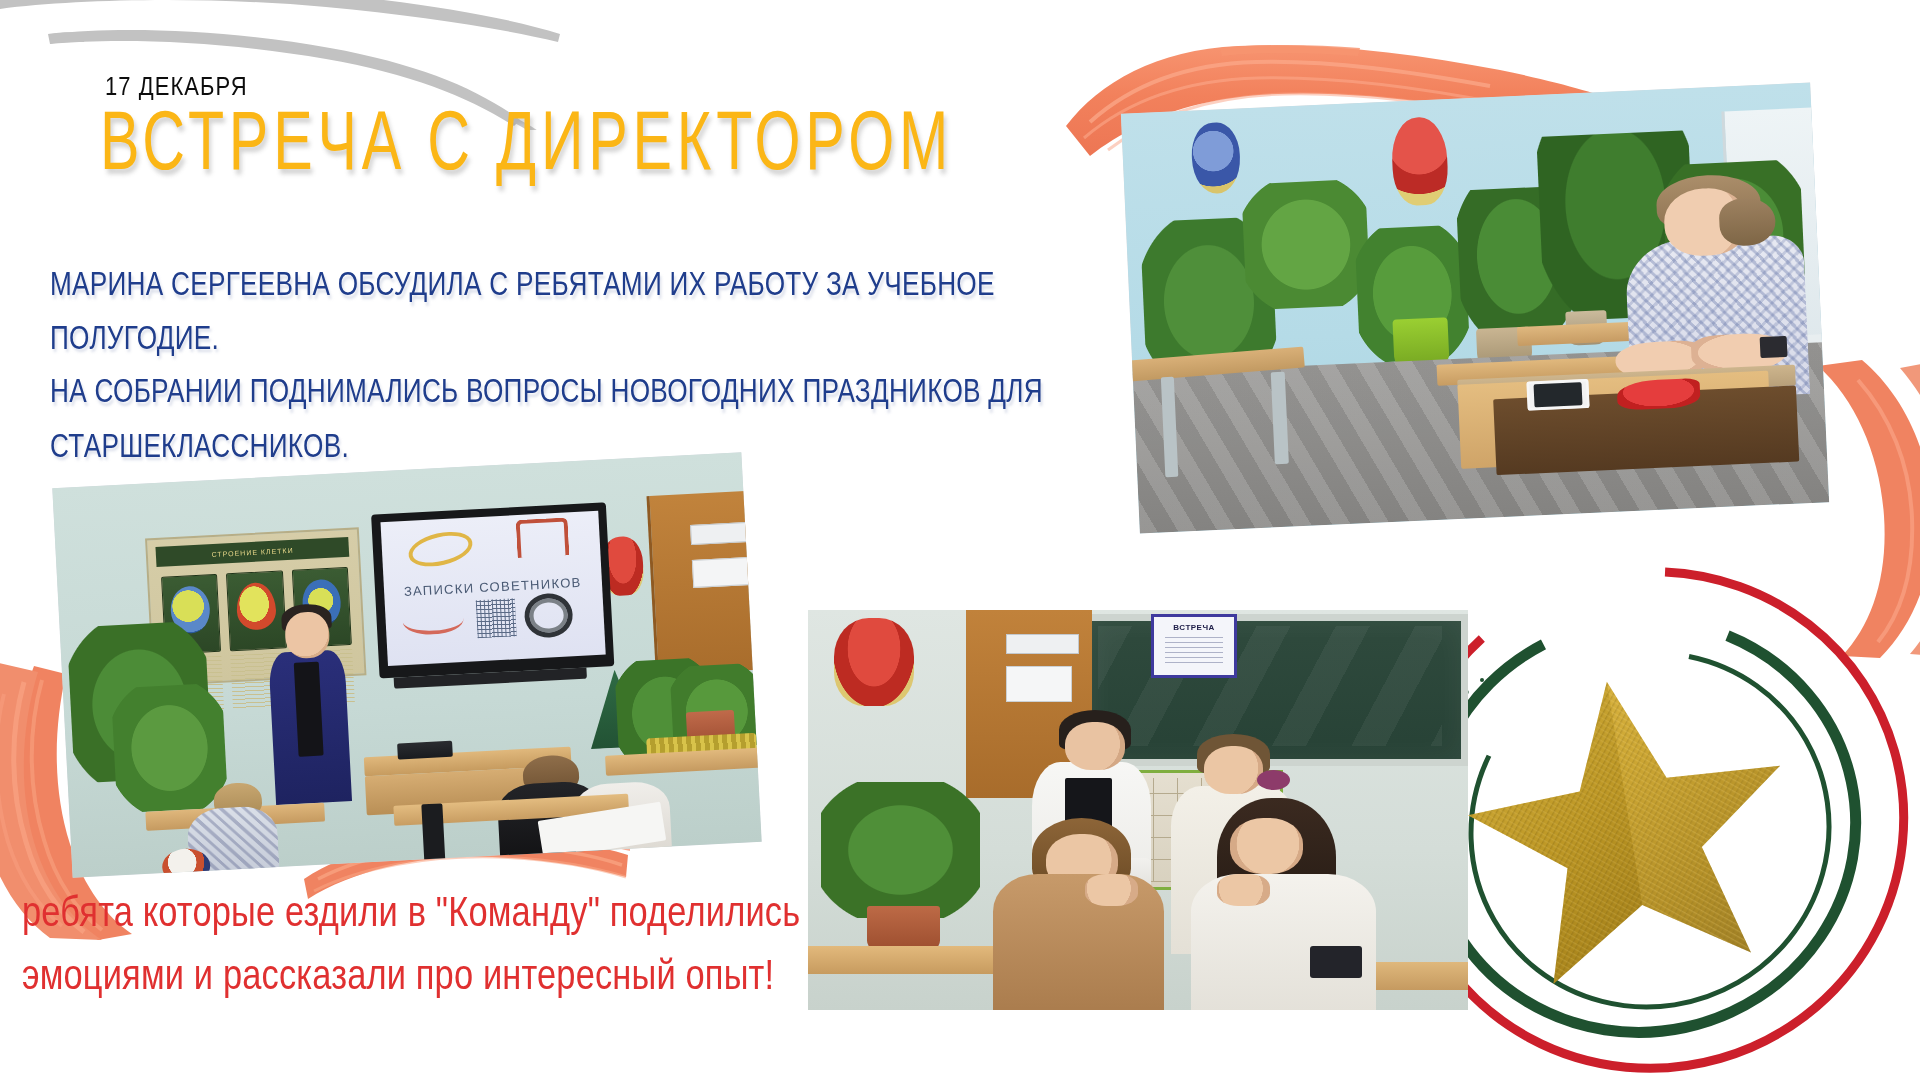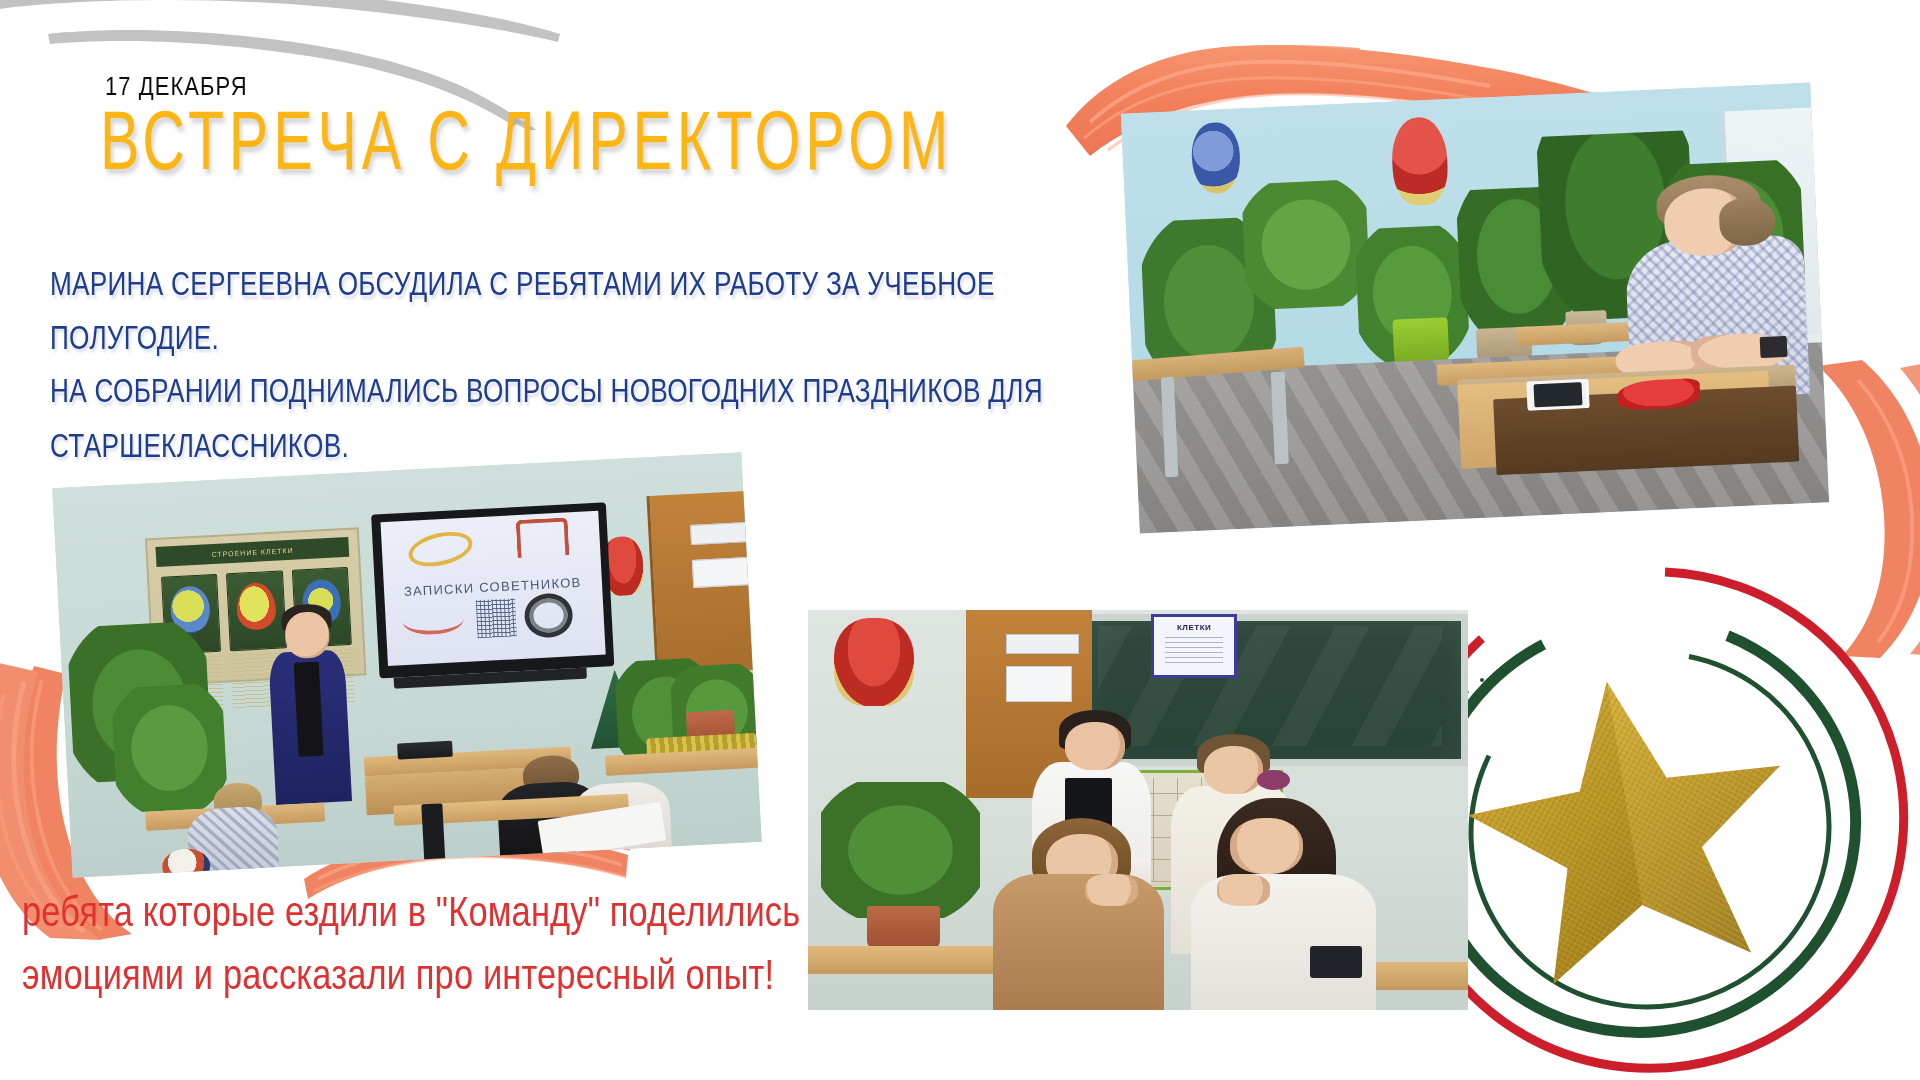--- a/index.html
+++ b/index.html
@@ -559,21 +559,21 @@
       <div class="desk" id="p-ball"></div>
     </div>
   </div>
 
   <div class="photo" id="photo-students">
     <div class="scene">
       <div class="wall" id="s-board"></div>
       <div class="wall" id="s-boardsm"></div>
       <div class="wall" id="s-diploma">
         <div id="s-diploma-in">
-          <div id="s-dipt">КЛЕТКИ</div>
+          <div id="s-dipt">ВСТРЕЧА</div>
           <div id="s-diplines"></div>
         </div>
       </div>
       <div class="wall" id="s-door"></div>
       <div class="wall" id="s-sign1"></div>
       <div class="wall" id="s-sign2"></div>
       <div class="wall" id="s-wallposter"></div>
       <div class="wall" id="s-wpgrid"></div>
       <div class="wall" id="s-santa"></div>
       <div class="pl" id="s-plant"></div>

